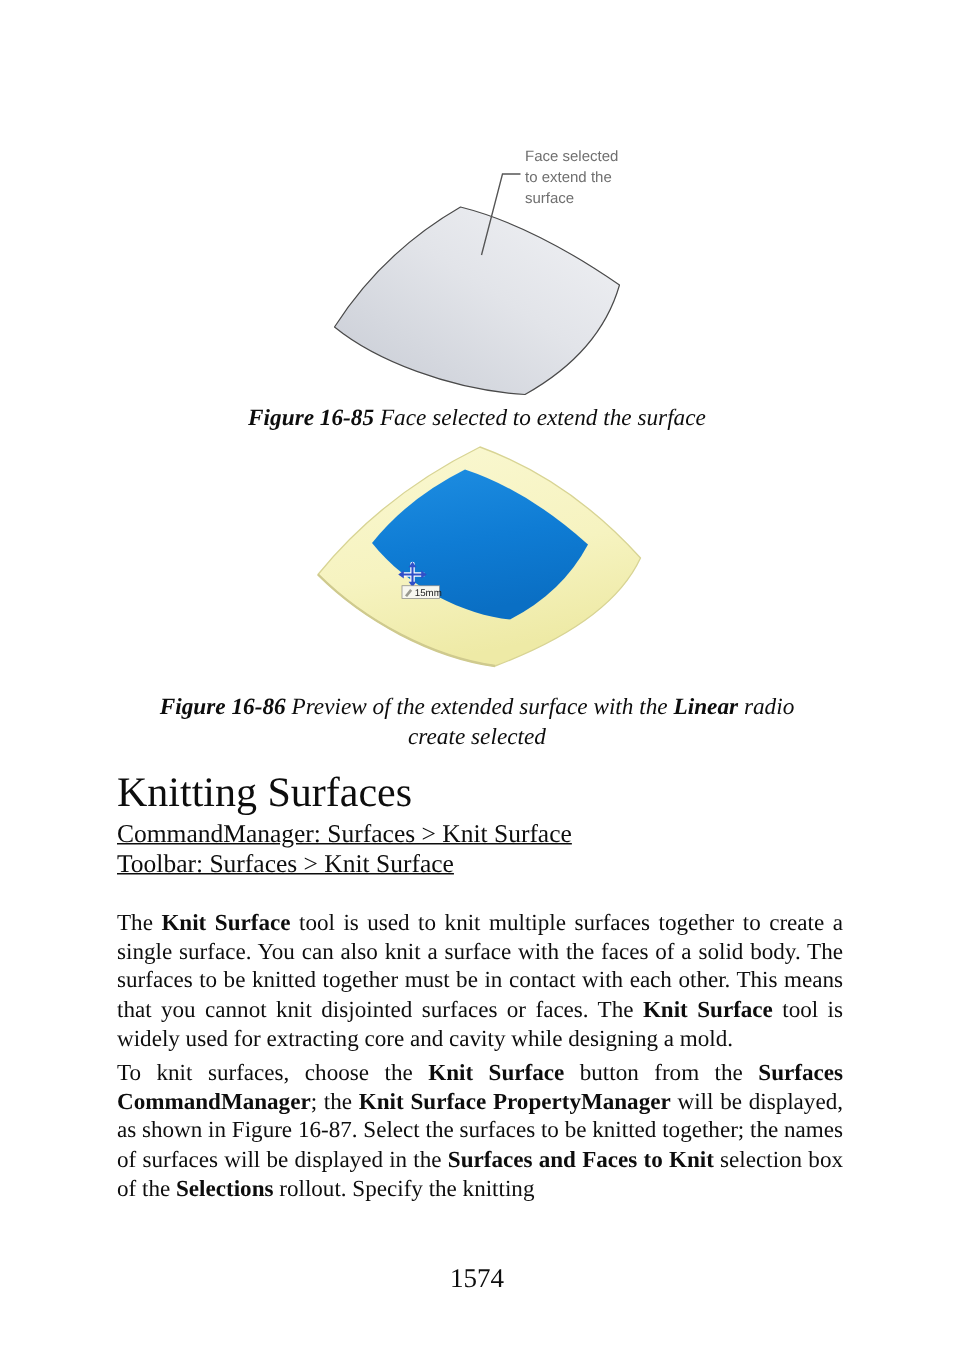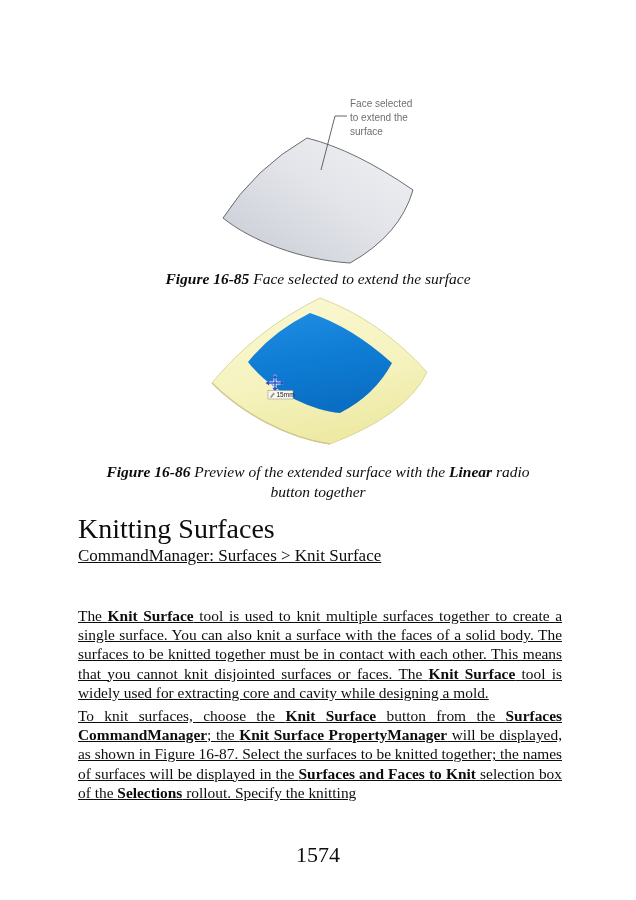--- a/index.html
+++ b/index.html
@@ -16,25 +16,25 @@
   .caption{position:absolute;left:0;width:636px;text-align:center;
     font-style:italic;font-size:15.5px;line-height:19.5px;color:#0d0d0d;}
   .cap1{top:269px;}
   .cap2{top:462px;text-align:center;}
   b{font-weight:bold;}
   
   .heading{position:absolute;left:78px;top:515px;font-size:28px;line-height:28px;color:#0d0d0d;}
   .access{position:absolute;left:78px;top:546px;font-size:17px;line-height:19.6px;color:#0d0d0d;}
   .access .aline{text-decoration:underline;}
   .para{position:absolute;left:78px;width:484px;font-size:15.4px;line-height:19.2px;
-    text-align:justify;color:#0d0d0d;text-decoration:underline;}
+    text-align:justify;color:#0d0d0d;}
   .p1{top:606px;}
   .p2{top:706px;}
   .pagenum{position:absolute;left:0;top:842px;width:636px;text-align:center;
-    font-size:22px;color:#0d0d0d;}
+    font-size:18px;color:#0d0d0d;}
 </style>
 </head>
 <body>
 
 <div class="sheet">
 
   <svg class="fig1" width="240" height="180" viewBox="185 92 240 180">
     <defs>
       <linearGradient id="g1" x1="0" y1="1" x2="1" y2="0">
         <stop offset="0" stop-color="#c7cbd4"></stop>
@@ -84,27 +84,28 @@
     </g>
     <g>
       <rect x="268" y="390.5" width="25" height="8.5" fill="#f7f7ef" stroke="#8a8a8a" stroke-width="0.5"></rect>
       <path d="M 270,397 L 273.4,392.6 L 274.8,393.8 L 271.4,398 Z" fill="#9a9a90"></path>
       <text class="dim" x="276.5" y="397">15mm</text>
     </g>
   </svg>
 
   <div class="caption cap2">
     <div><b>Figure 16-86</b><span> Preview of the extended surface with the </span><b>Linear</b><span> radio</span></div>
-    <div><span>button together</span></div>
+    <div><span>create selected</span></div>
   </div>
 
   <div class="heading">Knitting Surfaces</div>
 
   <div class="access">
     <div class="aline">CommandManager: Surfaces &gt; Knit Surface</div>
+    <div class="aline">Toolbar: Surfaces &gt; Knit Surface</div>
   </div>
 
   <div class="para p1"><span>The </span><b>Knit Surface</b><span> tool is used to knit multiple surfaces together to create a single surface. You can also knit a surface with the faces of a solid body. The surfaces to be knitted together must be in contact with each other. This means that you cannot knit disjointed surfaces or faces. The </span><b>Knit Surface</b><span> tool is widely used for extracting core and cavity while designing a mold.</span></div>
   <div class="para p2"><span>To knit surfaces, choose the </span><b>Knit Surface</b><span> button from the </span><b>Surfaces CommandManager</b><span>; the </span><b>Knit Surface PropertyManager</b><span> will be displayed, as shown in Figure 16-87. Select the surfaces to be knitted together; the names of surfaces will be displayed in the </span><b>Surfaces and Faces to Knit</b><span> selection box of the </span><b>Selections</b><span> rollout. Specify the knitting</span></div>
 
   <div class="pagenum">1574</div>
 
 </div>
 
 </body></html>

